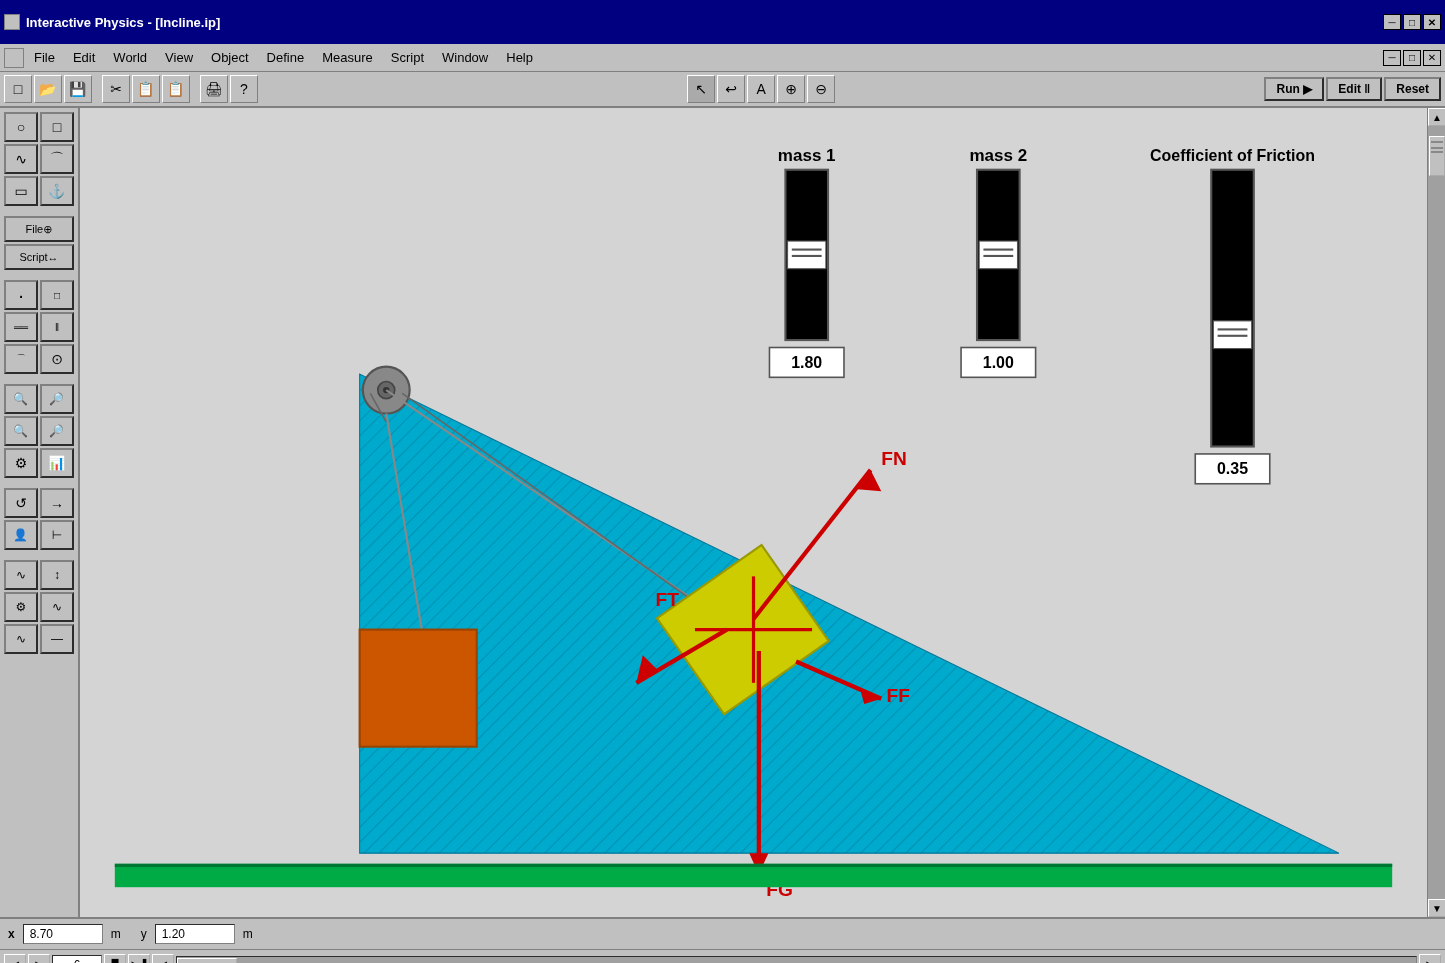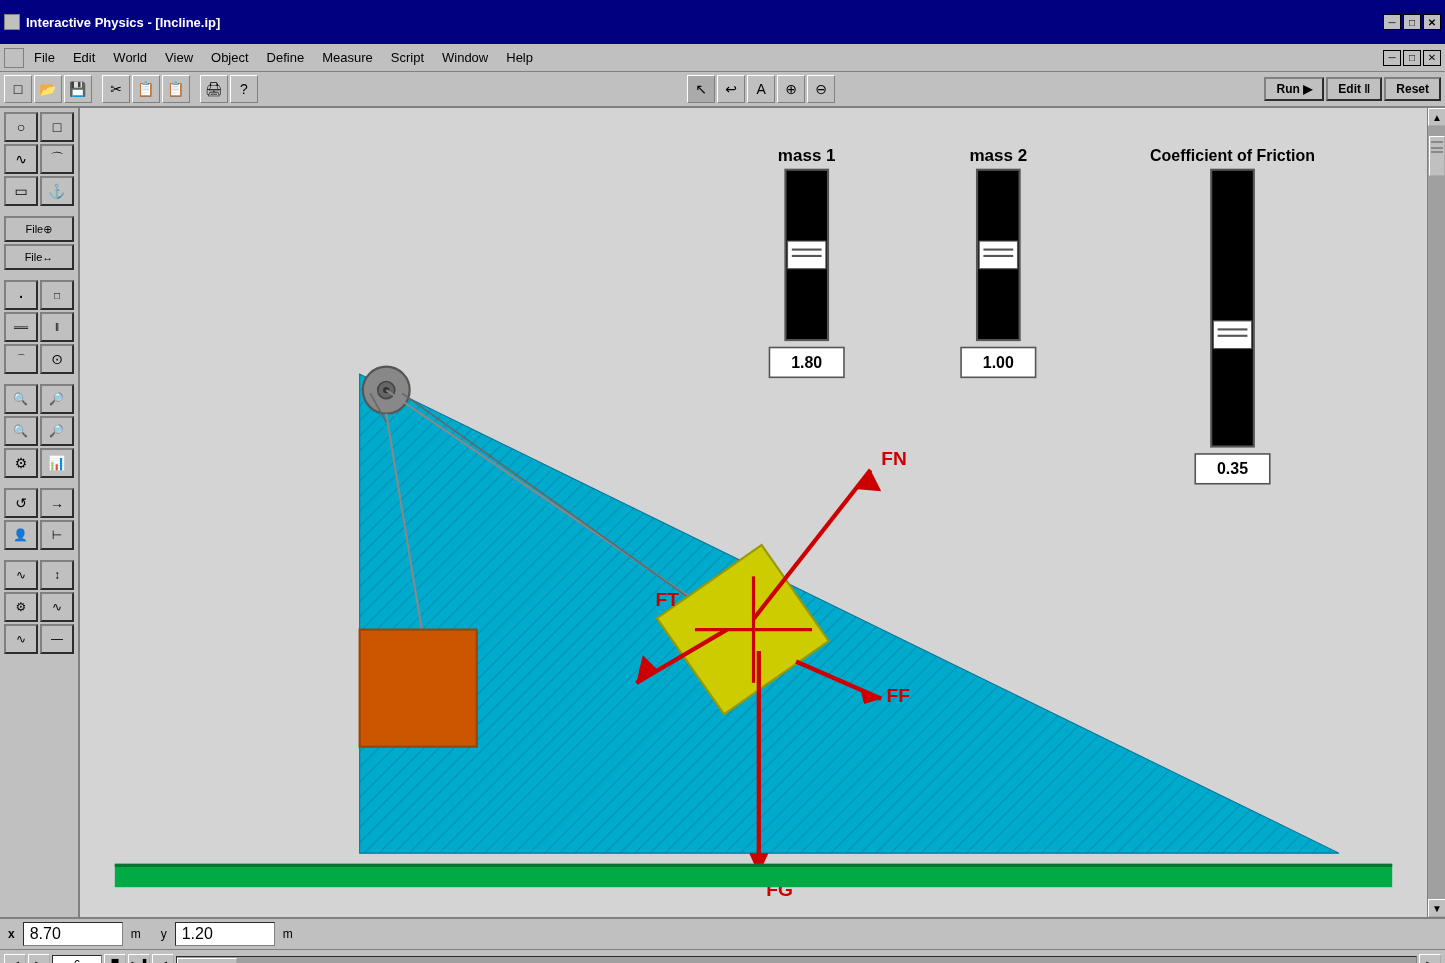--- a/index.html
+++ b/index.html
@@ -160,22 +160,22 @@
       align-items: center;
       padding: 0 8px;
       border-top: 2px solid #808080;
       font-size: 12px;
       gap: 8px;
     }
     .status-field {
       background: white;
       border: 1px inset #808080;
       padding: 2px 6px;
-      width: 100px;
-      font-size: 16px;
+      width: 80px;
+      font-size: 12px;
     }
 
     
     .bottom-bar {
       height: 30px;
       background: #c0c0c0;
       display: flex;
       align-items: center;
       padding: 0 4px;
       gap: 2px;
@@ -279,21 +279,21 @@
     </div>
     <div class="tool-row">
       <div class="tool-btn">▭</div>
       <div class="tool-btn">⚓</div>
     </div>
     <div class="tool-sep"></div>
     <div class="tool-row">
       <div class="tool-btn-wide">File⊕</div>
     </div>
     <div class="tool-row">
-      <div class="tool-btn-wide">File↔</div>
+      <div class="tool-btn-wide">Script↔</div>
     </div>
     <div class="tool-sep"></div>
     <div class="tool-row">
       <div class="tool-btn" style="font-size:20px;">·</div>
       <div class="tool-btn" style="font-size:10px;">□</div>
     </div>
     <div class="tool-row">
       <div class="tool-btn" style="font-size:10px;">══</div>
       <div class="tool-btn" style="font-size:10px;">‖</div>
     </div>

